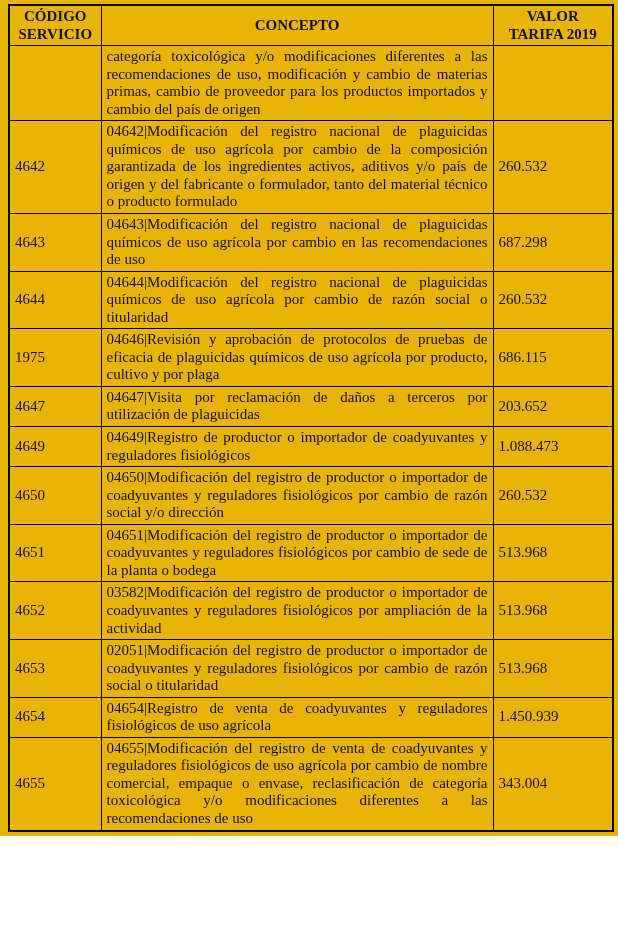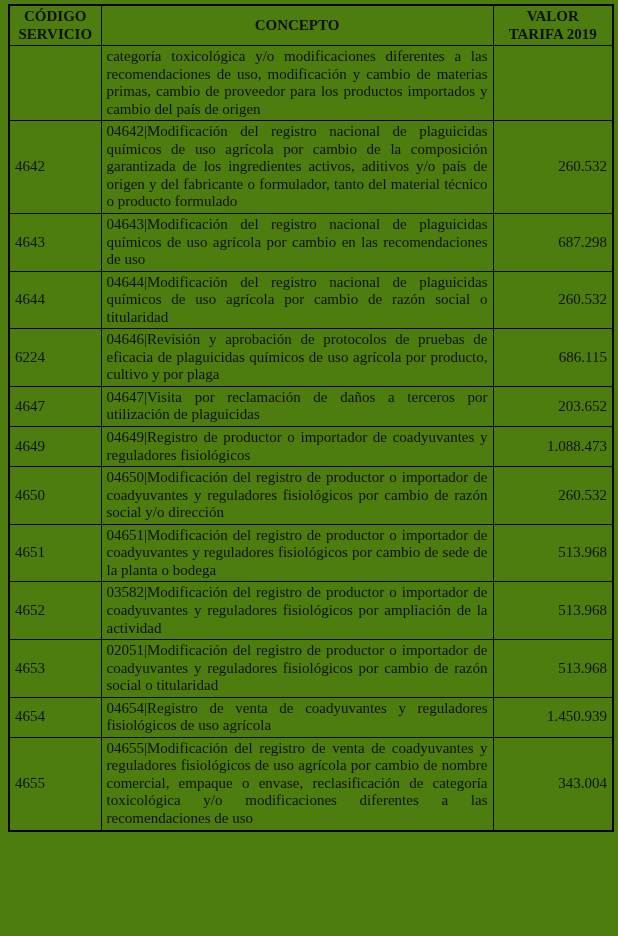--- a/index.html
+++ b/index.html
@@ -4,24 +4,24 @@
 <style>
   html, body {
     margin: 0;
     padding: 0;
     background: #ffffff;
     font-family: "Liberation Serif", "DejaVu Serif", serif;
     color: #111111;
   }
   .page {
     width: 618px;
-    height: 936px;
+    height: 836px;
     box-sizing: border-box;
     padding: 4px 6px 4px 8px;
-    background: #4d7c0f;
+    background: #eab308;
     overflow: hidden;
   }
   table.tariff {
     border-collapse: collapse;
     width: 604px;
     table-layout: fixed;
   }
   table.tariff th,
   table.tariff td {
     border: 1px solid #000000;
@@ -44,21 +44,21 @@
   td.codigo {
     text-align: left;
     vertical-align: middle;
   }
   td.concepto {
     text-align: justify;
     text-justify: inter-word;
     vertical-align: top;
   }
   td.valor {
-    text-align: right;
+    text-align: left;
     vertical-align: middle;
   }
 </style>
 </head>
 <body>
 
 <div class="page">
   <table class="tariff">
     <colgroup>
       <col class="c-codigo">
@@ -87,21 +87,21 @@
           <td class="codigo">4643</td>
           <td class="concepto">04643|Modificación del registro nacional de plaguicidas químicos de uso agrícola por cambio en las recomendaciones de uso</td>
           <td class="valor">687.298</td>
         </tr>
         <tr>
           <td class="codigo">4644</td>
           <td class="concepto">04644|Modificación del registro nacional de plaguicidas químicos de uso agrícola por cambio de razón social o titularidad</td>
           <td class="valor">260.532</td>
         </tr>
         <tr>
-          <td class="codigo">6224</td>
+          <td class="codigo">1975</td>
           <td class="concepto">04646|Revisión y aprobación de protocolos de pruebas de eficacia de plaguicidas químicos de uso agrícola por producto, cultivo y por plaga</td>
           <td class="valor">686.115</td>
         </tr>
         <tr>
           <td class="codigo">4647</td>
           <td class="concepto">04647|Visita por reclamación de daños a terceros por utilización de plaguicidas</td>
           <td class="valor">203.652</td>
         </tr>
         <tr>
           <td class="codigo">4649</td>

